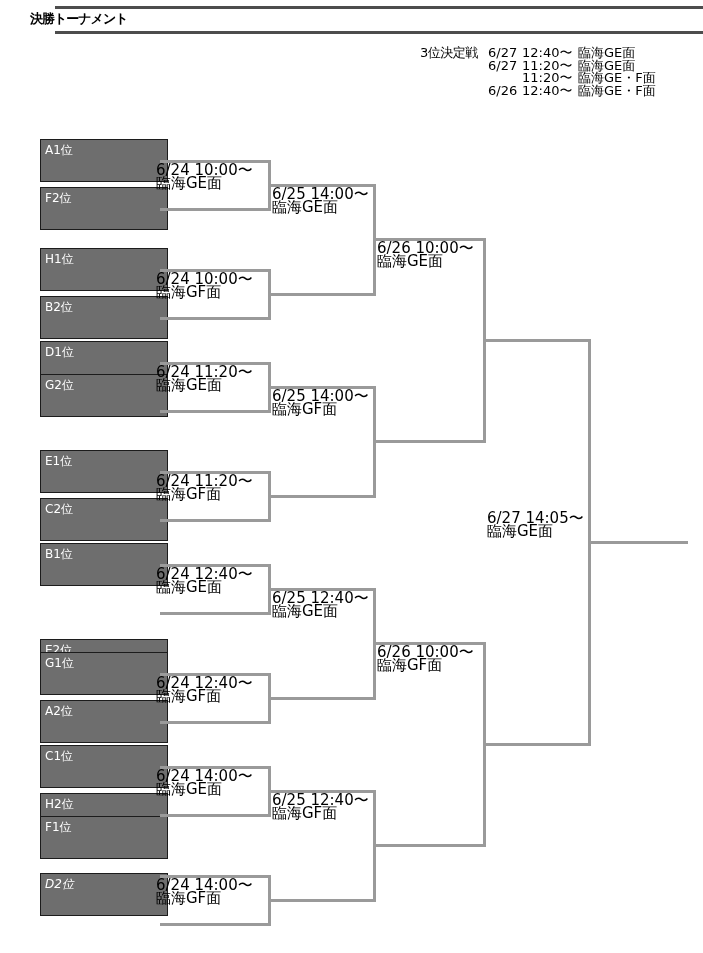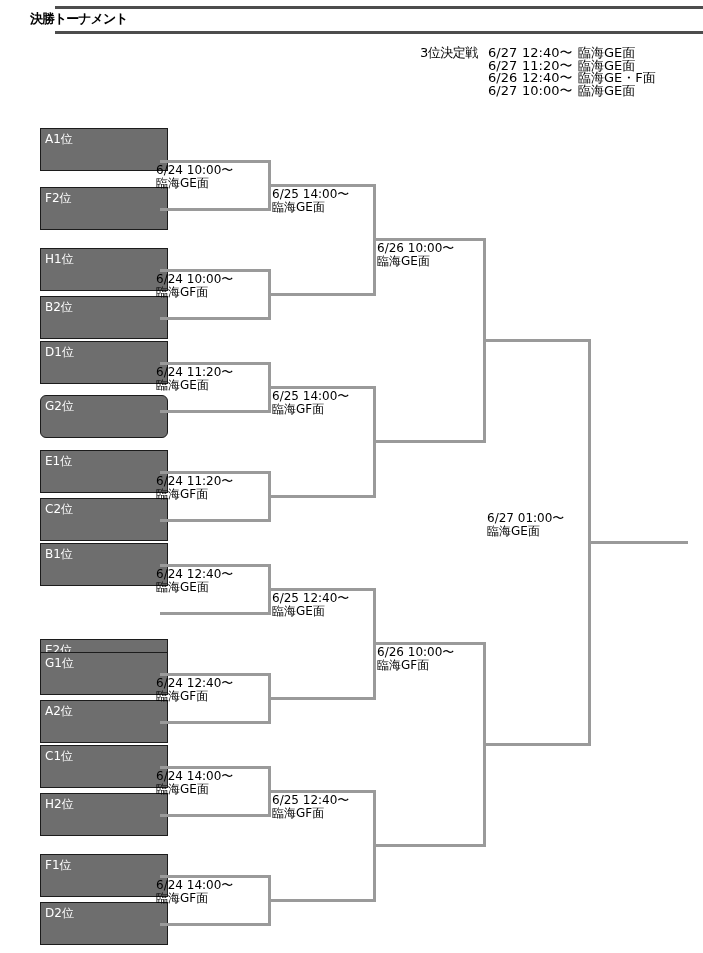--- a/index.html
+++ b/index.html
@@ -74,59 +74,59 @@
   }
 
   
   .ln{position:absolute;background:#9a9a9a;}
   .ln-h{height:3px;}
   .ln-v{width:3px;}
 
   
   .mtag{
     position:absolute;
-    font-size:12px;
+    font-size:15px;
     line-height:13px;
     white-space:nowrap;
   }
   .mtag span{display:block;}
 </style>
 </head>
 <body>
 
 <div id="page">
 
   <div class="hdr-rule top"></div>
   <div class="page-title">決勝トーナメント</div>
   <div class="hdr-rule bot"></div>
 
   <div class="sched" id="sched">
       <div class="sched-row"><span class="sched-c1">3位決定戦</span><span class="sched-c2">6/27</span><span class="sched-c3">12:40〜</span><span class="sched-c4">臨海GE面</span></div>
       <div class="sched-row"><span class="sched-c1"></span><span class="sched-c2">6/27</span><span class="sched-c3">11:20〜</span><span class="sched-c4">臨海GE面</span></div>
+      <div class="sched-row"><span class="sched-c1"></span><span class="sched-c2"></span><span class="sched-c3">11:20〜</span><span class="sched-c4">臨海GE・F面</span></div>
       <div class="sched-row"><span class="sched-c1"></span><span class="sched-c2">6/26</span><span class="sched-c3">12:40〜</span><span class="sched-c4">臨海GE・F面</span></div>
-      <div class="sched-row"><span class="sched-c1"></span><span class="sched-c2">6/27</span><span class="sched-c3">10:00〜</span><span class="sched-c4">臨海GE面</span></div>
     </div>
 
   <div id="teams-layer">
-      <div class="team" style="top: 128px;">
+      <div class="team" style="top: 139px;">
         <div class="team-label">A1位</div>
       </div>
       <div class="team" style="top: 187px;">
         <div class="team-label">F2位</div>
       </div>
       <div class="team" style="top: 248px;">
         <div class="team-label">H1位</div>
       </div>
       <div class="team" style="top: 296px;">
         <div class="team-label">B2位</div>
       </div>
       <div class="team" style="top: 341px;">
         <div class="team-label">D1位</div>
       </div>
-      <div class="team" style="top: 395px; border-radius: 6px;">
+      <div class="team" style="top: 374px;">
         <div class="team-label">G2位</div>
       </div>
       <div class="team" style="top: 450px;">
         <div class="team-label">E1位</div>
       </div>
       <div class="team" style="top: 498px;">
         <div class="team-label">C2位</div>
       </div>
       <div class="team" style="top: 543px;">
         <div class="team-label">B1位</div>
@@ -139,24 +139,24 @@
       </div>
       <div class="team" style="top: 700px; padding-left: 8px;">
         <div class="team-label">A2位</div>
       </div>
       <div class="team" style="top: 745px;">
         <div class="team-label">C1位</div>
       </div>
       <div class="team" style="top: 793px;">
         <div class="team-label">H2位</div>
       </div>
-      <div class="team" style="top: 854px;">
+      <div class="team" style="top: 816px;">
         <div class="team-label">F1位</div>
       </div>
-      <div class="team" style="top: 902px;">
+      <div class="team" style="top: 873px; font-style: italic;">
         <div class="team-label">D2位</div>
       </div>
     </div>
 
   <div id="lines-layer">
       <div class="ln ln-h" style="left: 160px; top: 159.5px; width: 108px;"></div>
       <div class="ln ln-h" style="left: 160px; top: 207.5px; width: 108px;"></div>
       <div class="ln ln-v" style="left: 268px; top: 159.5px; height: 51px;"></div>
       <div class="ln ln-h" style="left: 160px; top: 268.5px; width: 108px;"></div>
       <div class="ln ln-h" style="left: 160px; top: 316.5px; width: 108px;"></div>
@@ -254,18 +254,18 @@
       </div>
       <div class="mtag" style="left: 377px; top: 242px;">
         <span>6/26  10:00〜</span>
         <span>臨海GE面</span>
       </div>
       <div class="mtag" style="left: 377px; top: 646px;">
         <span>6/26  10:00〜</span>
         <span>臨海GF面</span>
       </div>
       <div class="mtag" style="left: 487px; top: 512px;">
-        <span>6/27  01:00〜</span>
+        <span>6/27  14:05〜</span>
         <span>臨海GE面</span>
       </div>
     </div>
 
 </div>
 
 </body></html>

